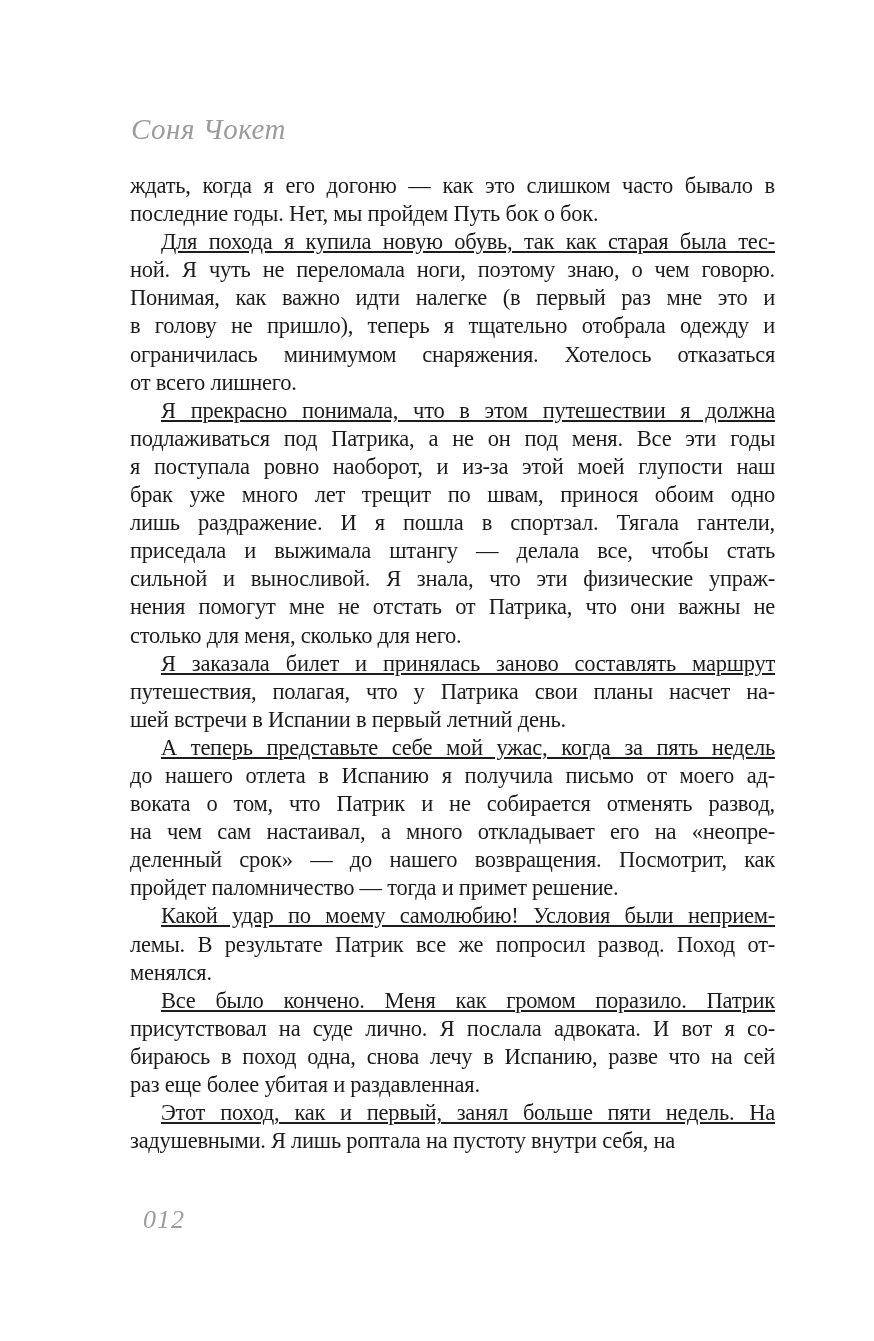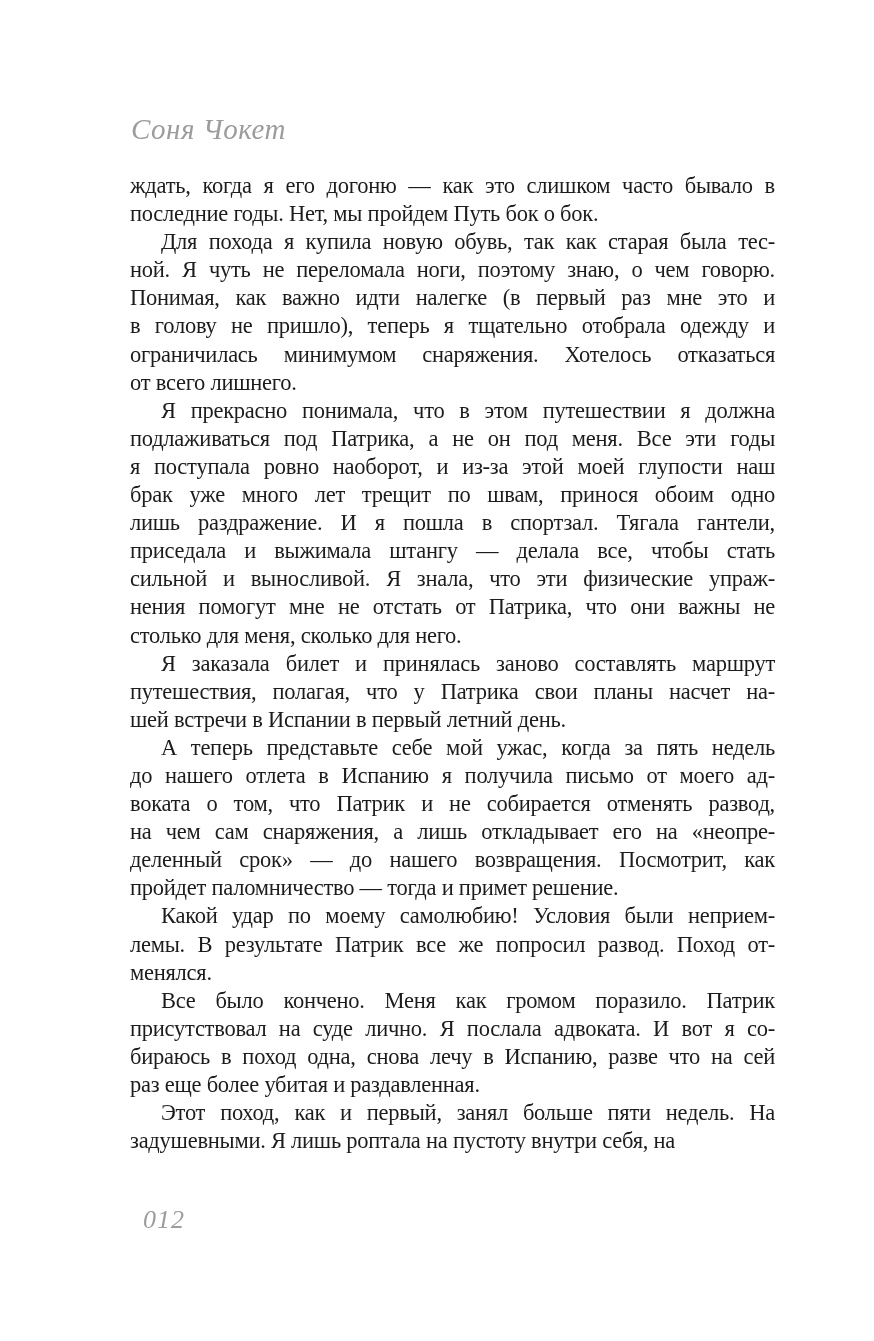--- a/index.html
+++ b/index.html
@@ -39,20 +39,21 @@
     text-align: justify;
     text-align-last: justify;
     white-space: normal;
   }
   .para .line.last {
     text-align: center;
     text-align-last: left;
   }
   .para.indent .line:first-child {
     text-indent: 31px;
+    text-decoration: underline;
   }
   .page-number {
     position: absolute;
     left: 131px;
     top: 1205px;
     font-size: 26px;
     font-style: italic;
     color: var(--muted, #9c9c9c);
     letter-spacing: 1px;
     margin-left: 12px;
@@ -90,21 +91,21 @@
       </div>
       <div class="para indent">
         <div class="line">Я заказала билет и принялась заново составлять маршрут</div>
         <div class="line">путешествия, полагая, что у Патрика свои планы насчет на-</div>
         <div class="line last">шей встречи в Испании в первый летний день.</div>
       </div>
       <div class="para indent">
         <div class="line">А теперь представьте себе мой ужас, когда за пять недель</div>
         <div class="line">до нашего отлета в Испанию я получила письмо от моего ад-</div>
         <div class="line">воката о том, что Патрик и не собирается отменять развод,</div>
-        <div class="line">на чем сам снаряжения, а лишь откладывает его на «неопре-</div>
+        <div class="line">на чем сам настаивал, а много откладывает его на «неопре-</div>
         <div class="line">деленный срок» — до нашего возвращения. Посмотрит, как</div>
         <div class="line last">пройдет паломничество — тогда и примет решение.</div>
       </div>
       <div class="para indent">
         <div class="line">Какой удар по моему самолюбию! Условия были неприем-</div>
         <div class="line">лемы. В результате Патрик все же попросил развод. Поход от-</div>
         <div class="line last">менялся.</div>
       </div>
       <div class="para indent">
         <div class="line">Все было кончено. Меня как громом поразило. Патрик</div>

